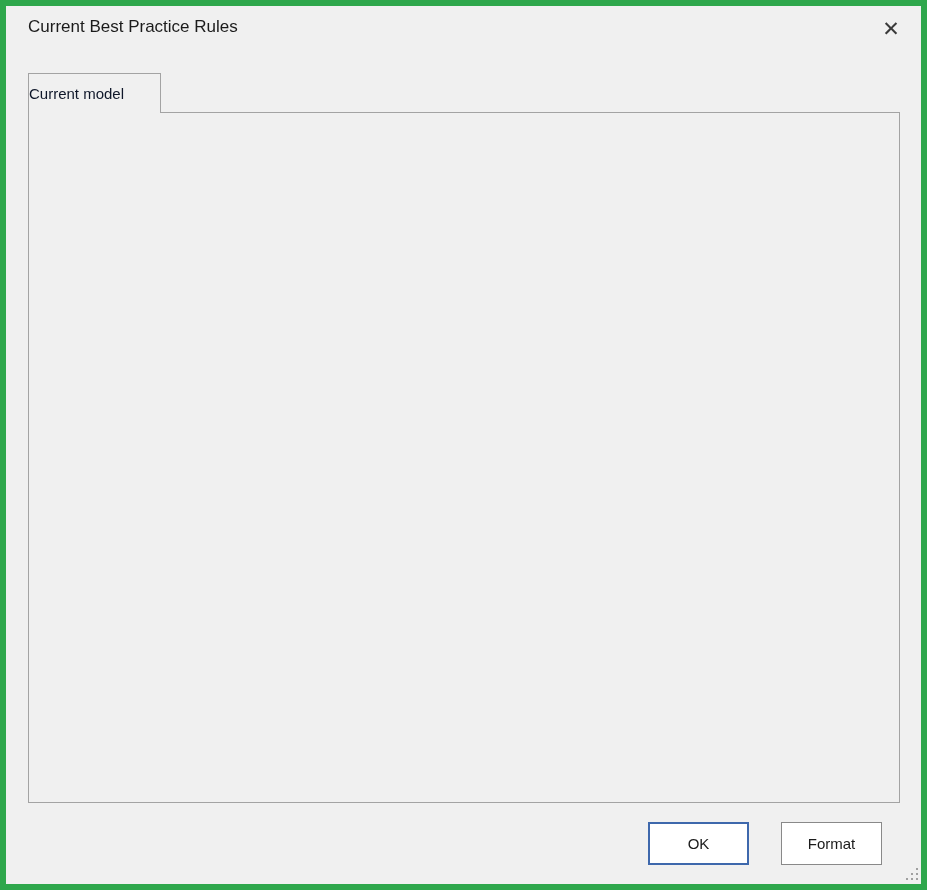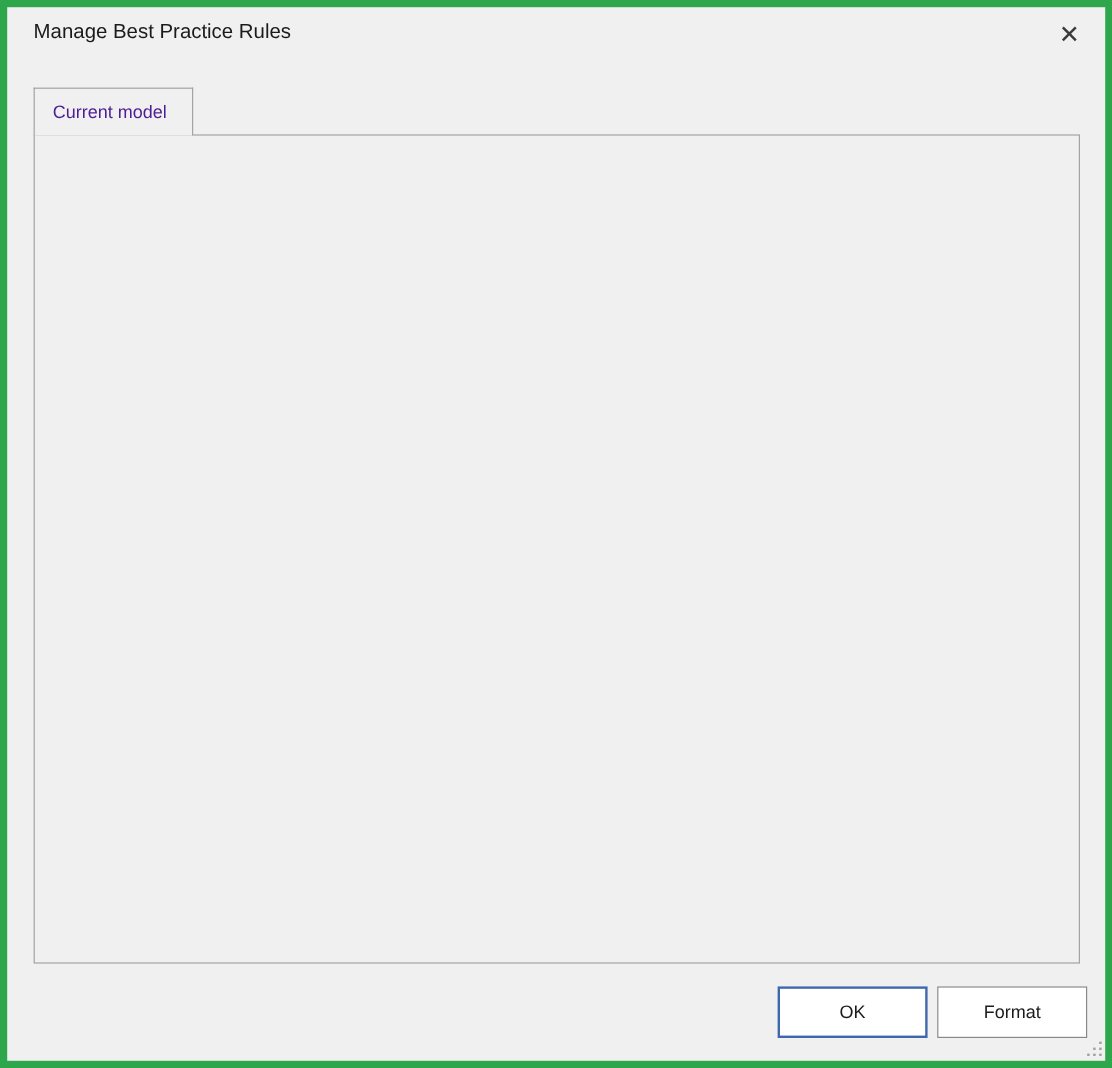--- a/index.html
+++ b/index.html
@@ -11,36 +11,36 @@
     background:#f0f0f0; border:6px solid #2ea74c; overflow:hidden;
   }
 
   .title { position:absolute; left:22px; top:11px; font-size:17px; color:#1b1b1b; }
   .close-btn { position:absolute; left:868px; top:6px; width:34px; height:34px;
     display:flex; align-items:center; justify-content:center;
     font-size:21px; color:#3a3a3a; cursor:default; }
 
   .tab { position:absolute; left:22px; top:67px; width:133px; height:40px;
     background:#f0f0f0; border:1px solid #a3a3a3; border-bottom:none;
-    display:flex; align-items:center; padding-left:15px;
-    font-size:15px; color:#4c1d95; z-index:2; }
+    display:flex; align-items:center; 
+    font-size:15px; color:#0f172a; z-index:2; }
   .panel { position:absolute; left:22px; top:106px; width:872px; height:691px;
     border:1px solid #a3a3a3; background:#f0f0f0; z-index:1; }
 
   .section-label { position:absolute; font-size:15px; color:#1b1b1b; }
   #lbl-collections { left:31px; top:123px; }
   #lbl-rules { left:31px; top:388px; }
 
   .listbox { position:absolute; left:31px; top:145px; width:710px; height:204px;
     background:#ffffff; border:1px solid #8a9099; overflow:hidden; }
   .lb-item { height:34px; display:flex; align-items:center; padding-left:6px;
     font-size:15px; color:#161616; white-space:nowrap; }
   .lb-item.sel { background:#cbdff6; }
 
-  .btn { position:absolute; width:125px; height:43px; font-size:15px;
+  .btn { position:absolute; width:101px; height:43px; font-size:15px;
     display:flex; align-items:center; justify-content:center;
     background:#ffffff; border:1px solid #898989; color:#1b1b1b; cursor:default; }
   .btn.dark-border { border-color:#5a5a5a; }
   .btn.disabled { background:#f0f0f0; border-color:#c9c9c9; color:#a2a2a2; }
   .btn.small { width:58px; }
   .btn.ok { border:2px solid #3e68ac; }
   .updown-glyph { color:#8d99b5; font-size:15px; }
 
   #btn-add    { left:750px; top:149px; }
   #btn-remove { left:750px; top:205px; }
@@ -101,21 +101,21 @@
   .grip { position:absolute; left:899px; top:861px; width:16px; height:16px; }
   .grip::before { content:""; position:absolute; left:1px; top:11px; width:2px; height:2px;
     background:#a0a0a0;
     box-shadow:5px -5px #a0a0a0, 5px 0 #a0a0a0, 10px -10px #a0a0a0, 10px -5px #a0a0a0, 10px 0 #a0a0a0; }
 </style>
 </head>
 <body>
 
 <div class="dialog">
 
-  <div class="title">Manage Best Practice Rules</div>
+  <div class="title">Current Best Practice Rules</div>
   <div class="close-btn">✕</div>
 
   <div class="tab">
     <span>Current model</span>
   </div>
   <div class="panel"></div>
 
   <div class="section-label" id="lbl-collections">Rule collections:</div>
 
   <div class="listbox">

